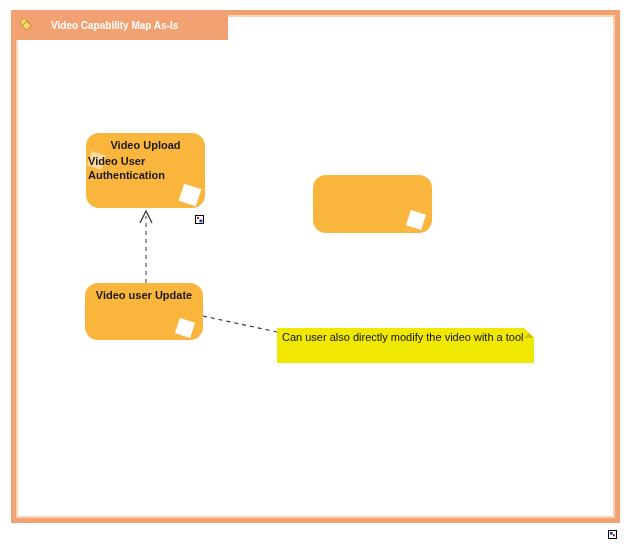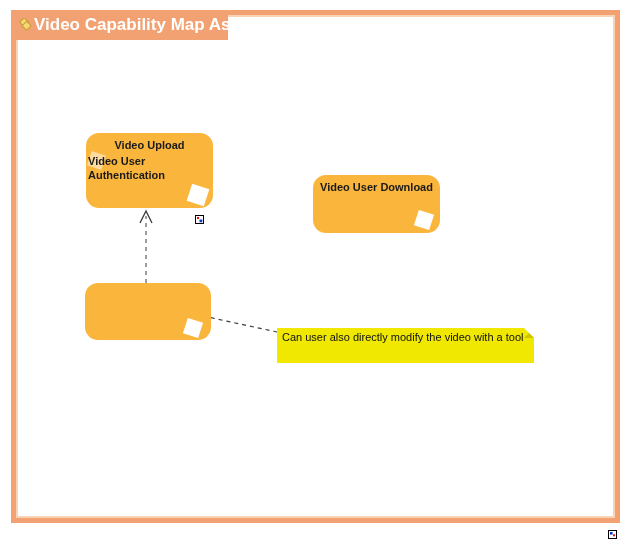--- a/index.html
+++ b/index.html
@@ -16,28 +16,27 @@
     box-shadow:inset 0 0 0 2px #FAD3B4;
   }
   
   .title-tab{
     position:absolute;left:11px;top:10px;width:217px;height:30px;
     background:#F2A272;
     display:flex;align-items:center;
     padding-left:7px;box-sizing:border-box;
   }
   .title-tab .title-text{
-    color:#ffffff;font-weight:bold;font-size:17px;white-space:nowrap;
-    margin-left:1px;
+    color:#ffffff;font-weight:bold;font-size:10px;white-space:nowrap;
+    margin-left:18px;
   }
   
   .cap{
     position:absolute;background:#FAB53C;border-radius:13px;
     color:#1a1a1a;
-    padding-left:8px;
   }
   .cap-label{
     position:absolute;top:6px;left:0;right:0;text-align:center;
     font-size:11px;font-weight:bold;line-height:13px;
   }
   .cap-sublabel{
     position:absolute;top:21px;left:2px;width:98px;
     font-size:11px;font-weight:bold;line-height:14px;
   }
   .diamond{
@@ -106,25 +105,25 @@
 
 <div class="marker" id="marker-box">
   <svg width="9" height="9" viewBox="0 0 9 9" xmlns="http://www.w3.org/2000/svg">
     <rect x="0.5" y="0.5" width="8" height="8" fill="#ffffff" stroke="#000000"></rect>
     <rect x="2" y="2" width="2" height="2" fill="#DD1111"></rect>
     <rect x="4.5" y="4.5" width="2.8" height="2.8" fill="#1438C8"></rect>
   </svg>
 </div>
 
 <div class="cap" id="cap-download">
-  <div class="cap-label">Video User Download</div>
   <div class="diamond main"></div>
 </div>
 
 <div class="cap" id="cap-update">
+  <div class="cap-label">Video user Update</div>
   <div class="diamond main"></div>
 </div>
 
 <div class="note">
   <div class="note-fold"></div>
   <span class="note-line">Can user also directly modify the video with a tool</span>
 </div>
 
 <div class="marker" id="marker-canvas">
   <svg width="9" height="9" viewBox="0 0 9 9" xmlns="http://www.w3.org/2000/svg">

